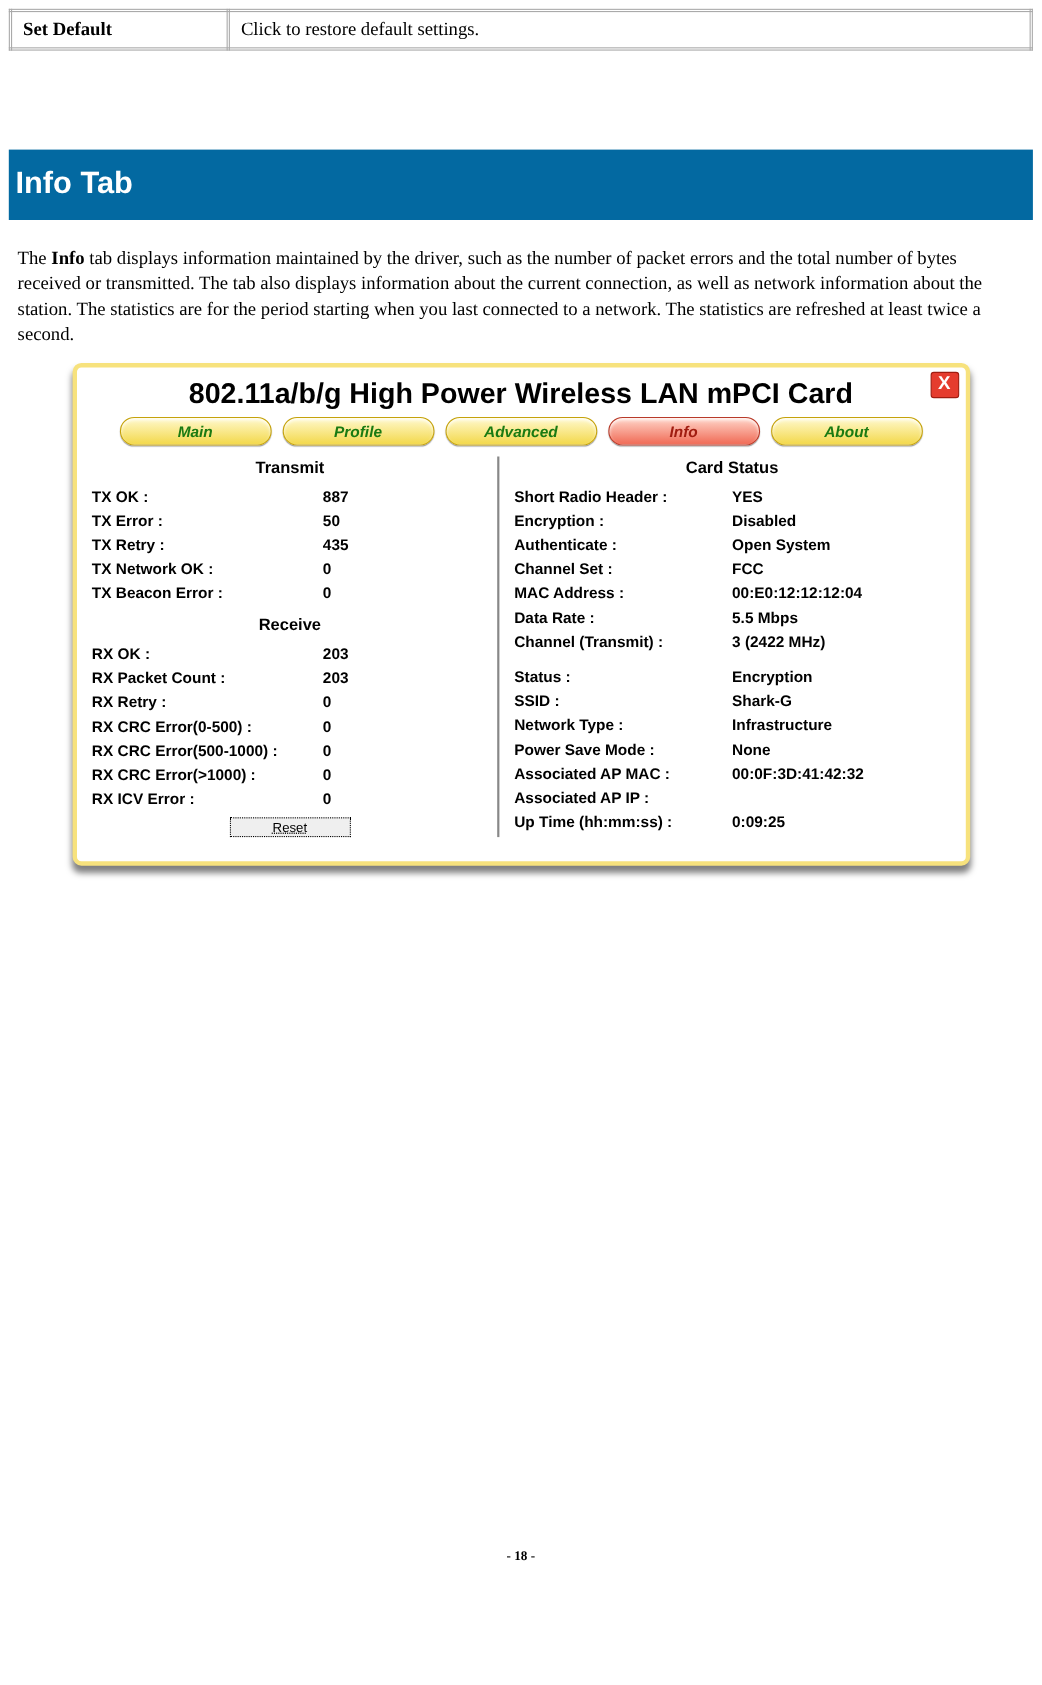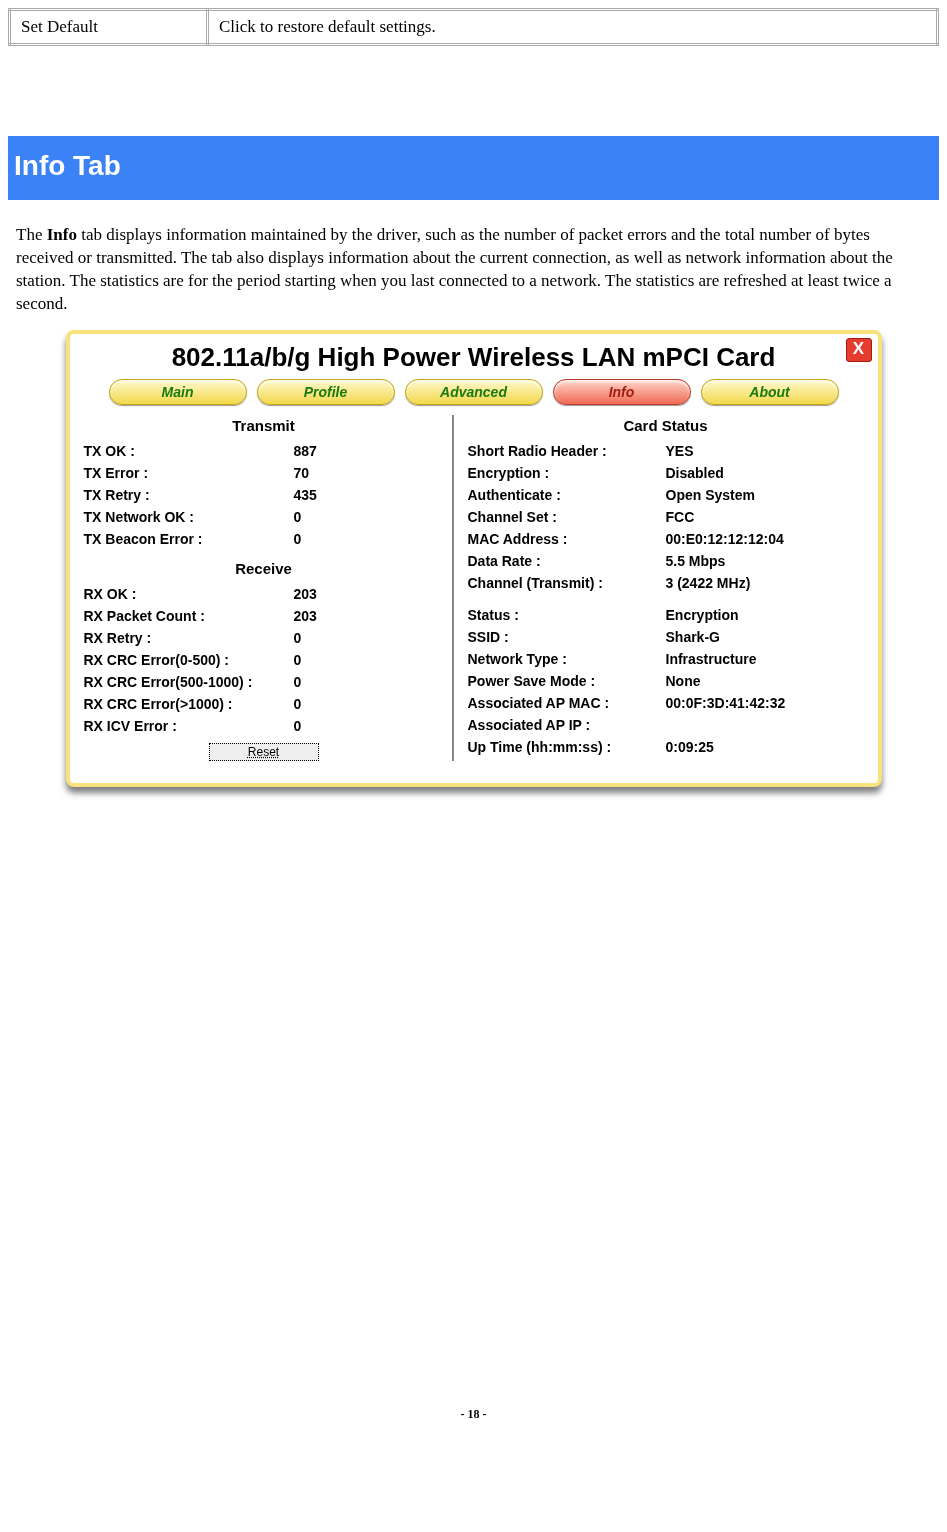--- a/index.html
+++ b/index.html
@@ -19,24 +19,24 @@
     width: 100%;
     border: 3px double #aaa;
   }
   table.param td {
     border: 3px double #aaa;
     padding: 6px 10px;
     vertical-align: middle;
   }
   table.param td.label {
     width: 175px;
-    font-weight: normal;
+    font-weight: bold;
   }
   .section-head {
-    background: #3b82f6;
+    background: #0369a1;
     color: #fff;
     font-size: 28px;
     font-weight: bold;
     padding: 14px 6px 18px 6px;
     margin: 90px 0 24px 0;
     font-family: Arial, sans-serif;
   }
   .intro {
     margin: 0 8px 14px 8px;
     line-height: 1.35;
@@ -176,21 +176,21 @@
 
     <div class="cols">
       <div class="col-left">
         <div class="subhead">Transmit</div>
         <div class="kv">
             <span class="k">TX OK :</span>
             <span class="v">887</span>
           </div>
         <div class="kv">
             <span class="k">TX Error :</span>
-            <span class="v">70</span>
+            <span class="v">50</span>
           </div>
         <div class="kv">
             <span class="k">TX Retry :</span>
             <span class="v">435</span>
           </div>
         <div class="kv">
             <span class="k">TX Network OK :</span>
             <span class="v">0</span>
           </div>
         <div class="kv">

